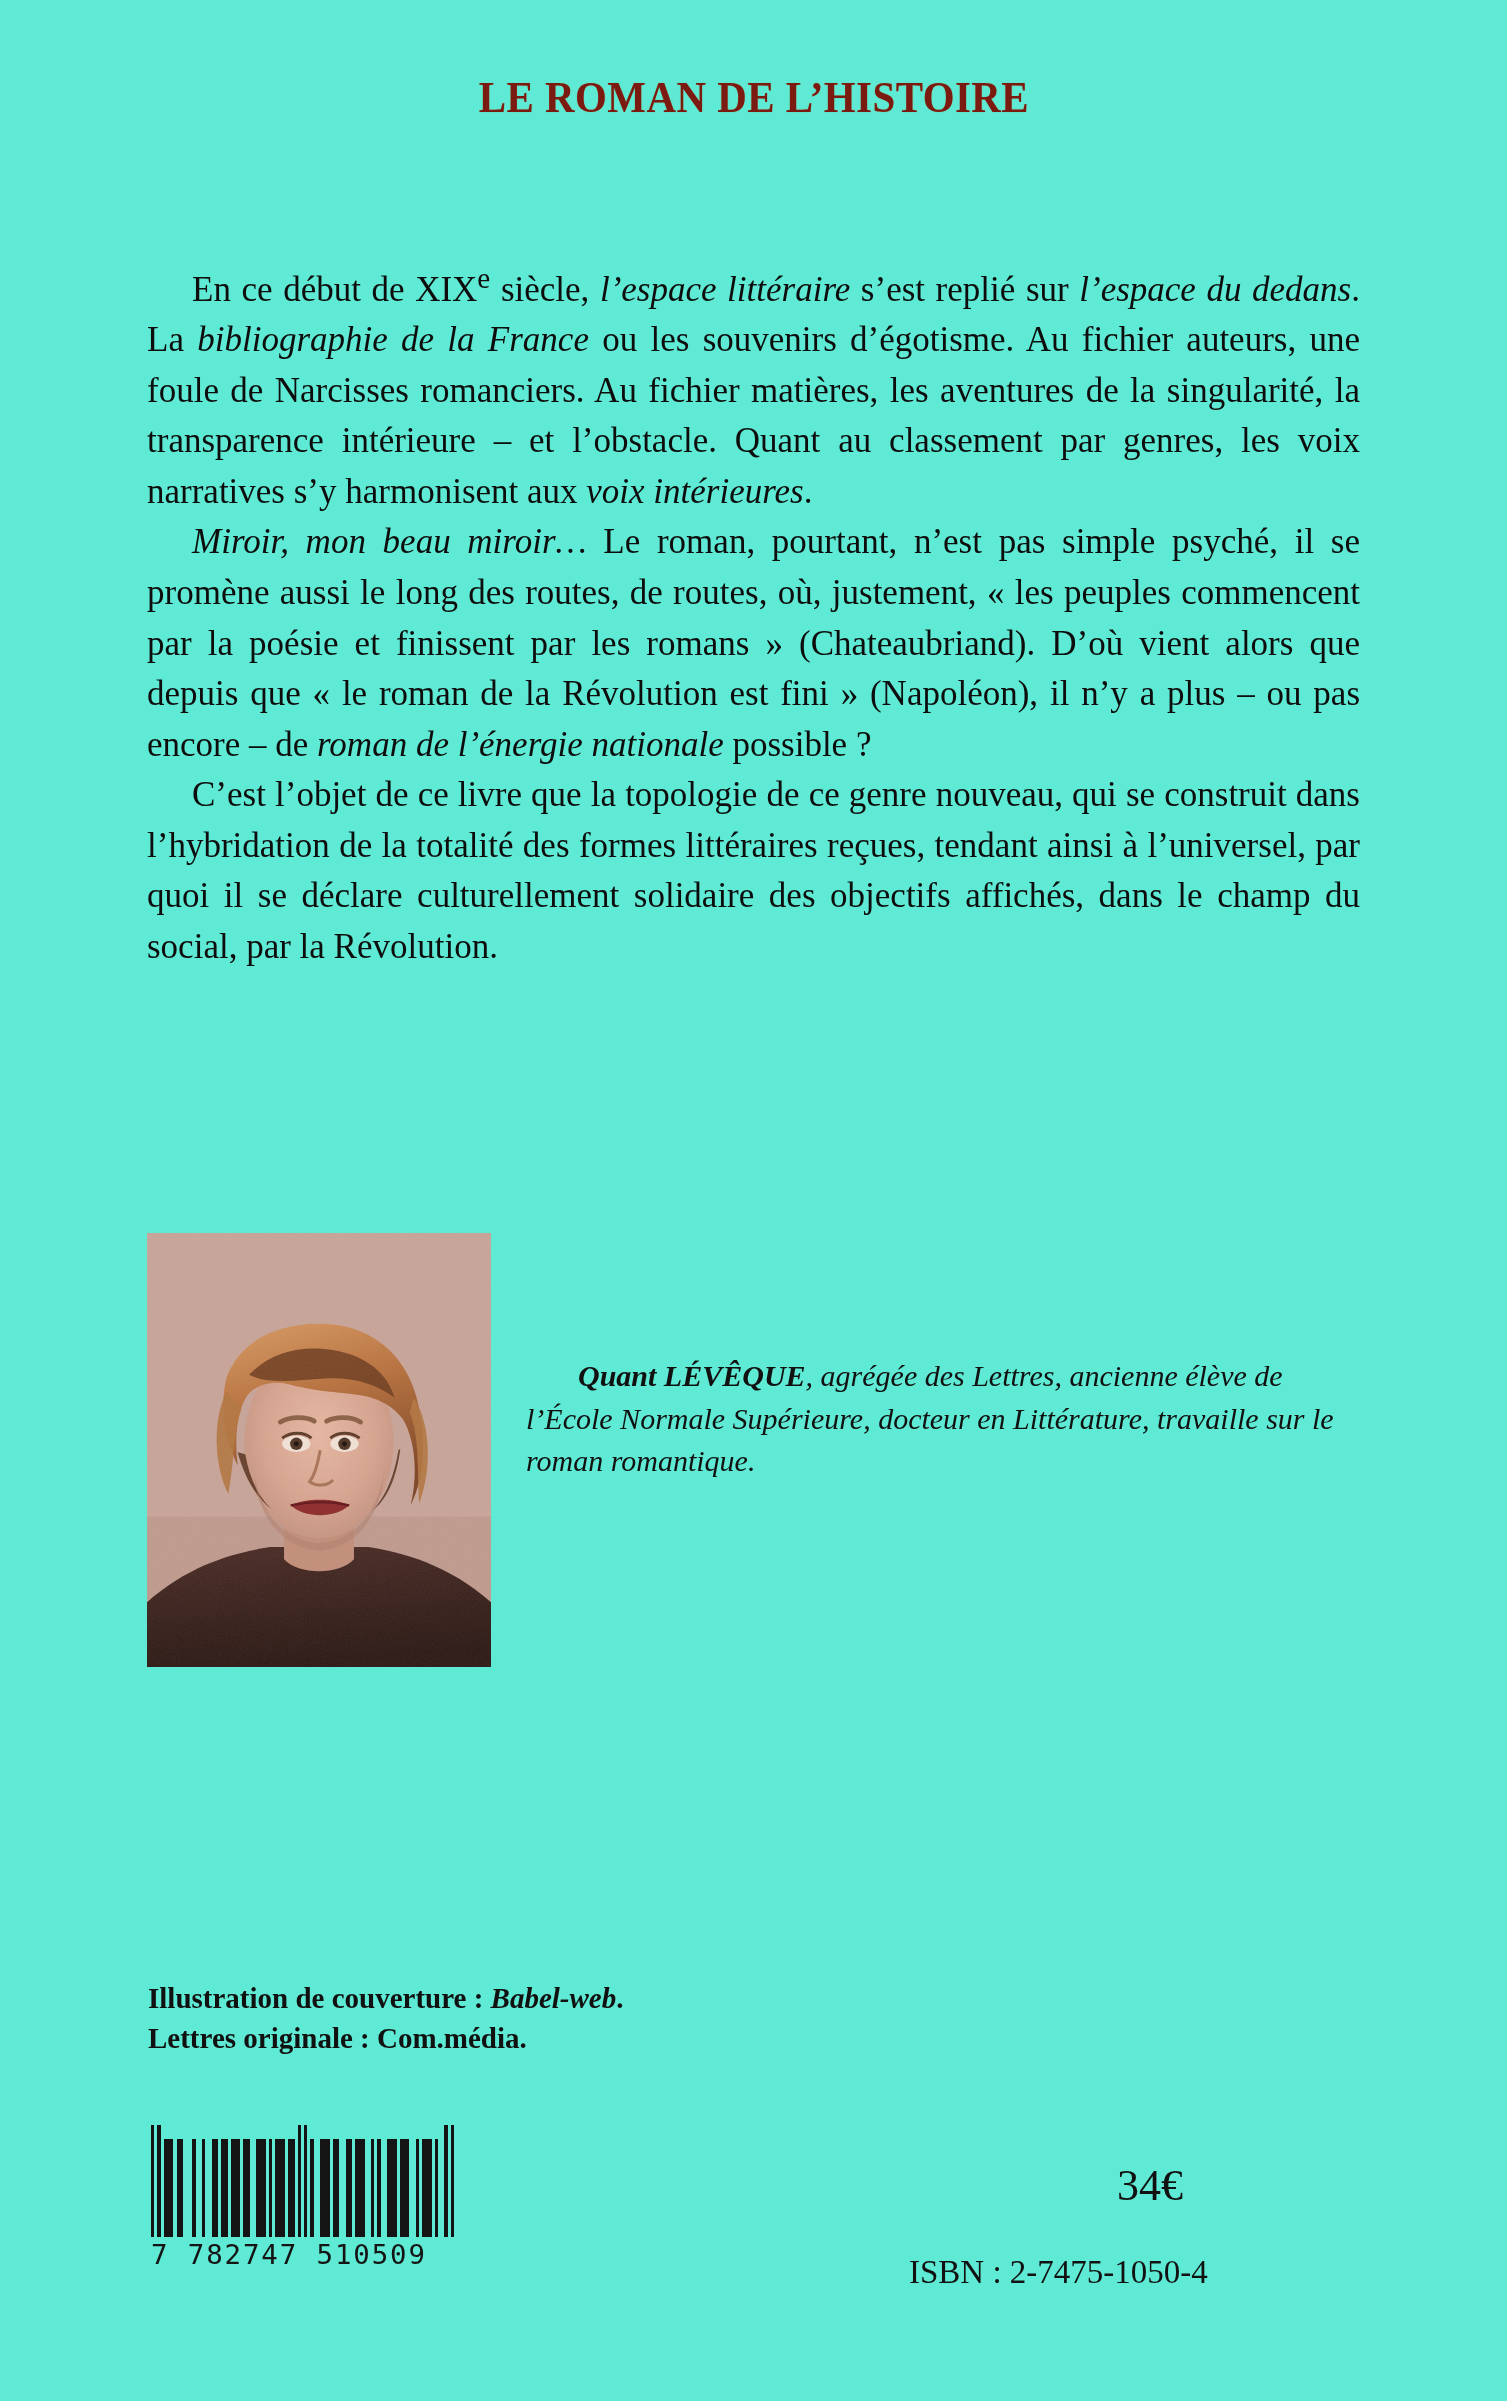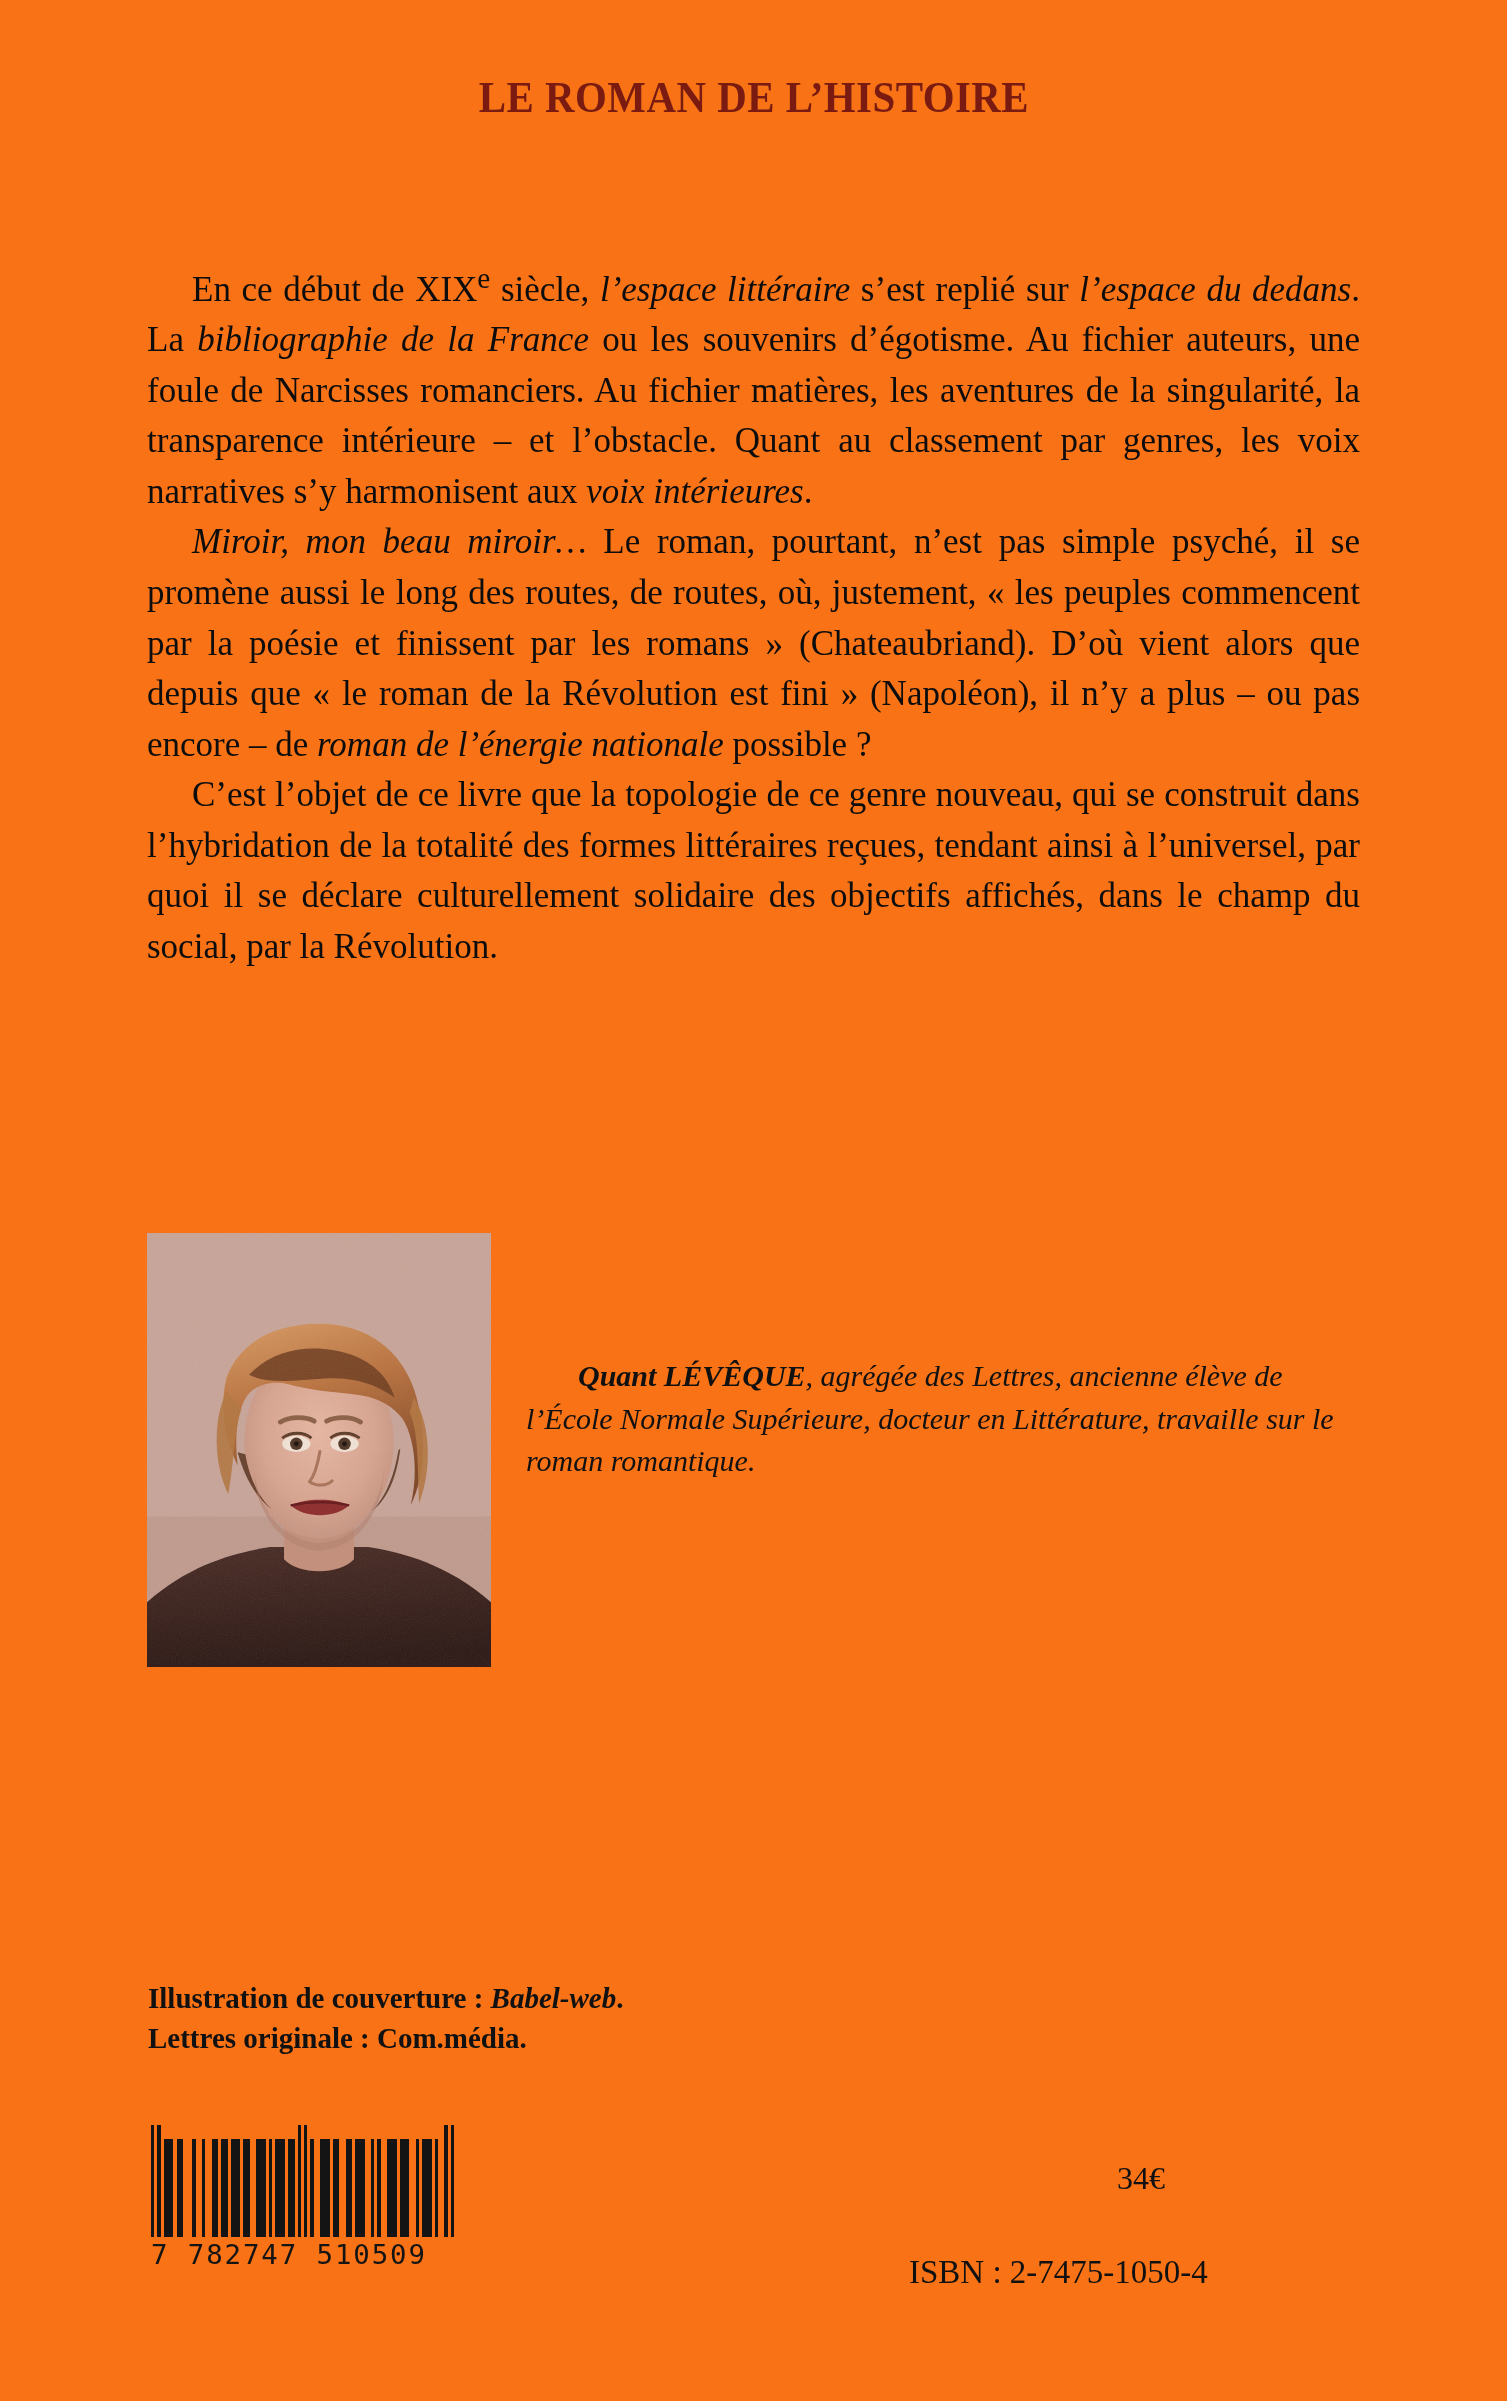--- a/index.html
+++ b/index.html
@@ -10,21 +10,21 @@
   }
   body {
     font-family: "Liberation Serif", "DejaVu Serif", serif;
     color: #111111;
   }
   .page {
     position: relative;
     width: 1508px;
     height: 2402px;
     margin: 0 auto;
-    background: #f97316;
+    background: #5eead4;
     overflow: hidden;
   }
 
   
   .book-title {
     position: absolute;
     top: 72px;
     left: 0;
     width: 1508px;
     text-align: center;
@@ -126,21 +126,21 @@
     white-space: nowrap;
   }
 
   
   .price {
     position: absolute;
     top: 2160px;
     left: 1117px;
     width: 227px;
     text-align: left;
-    font-size: 32px;
+    font-size: 44px;
     color: #111111;
   }
   .isbn {
     position: absolute;
     top: 2254px;
     left: 909px;
     font-size: 33px;
     color: #111111;
     white-space: nowrap;
   }

